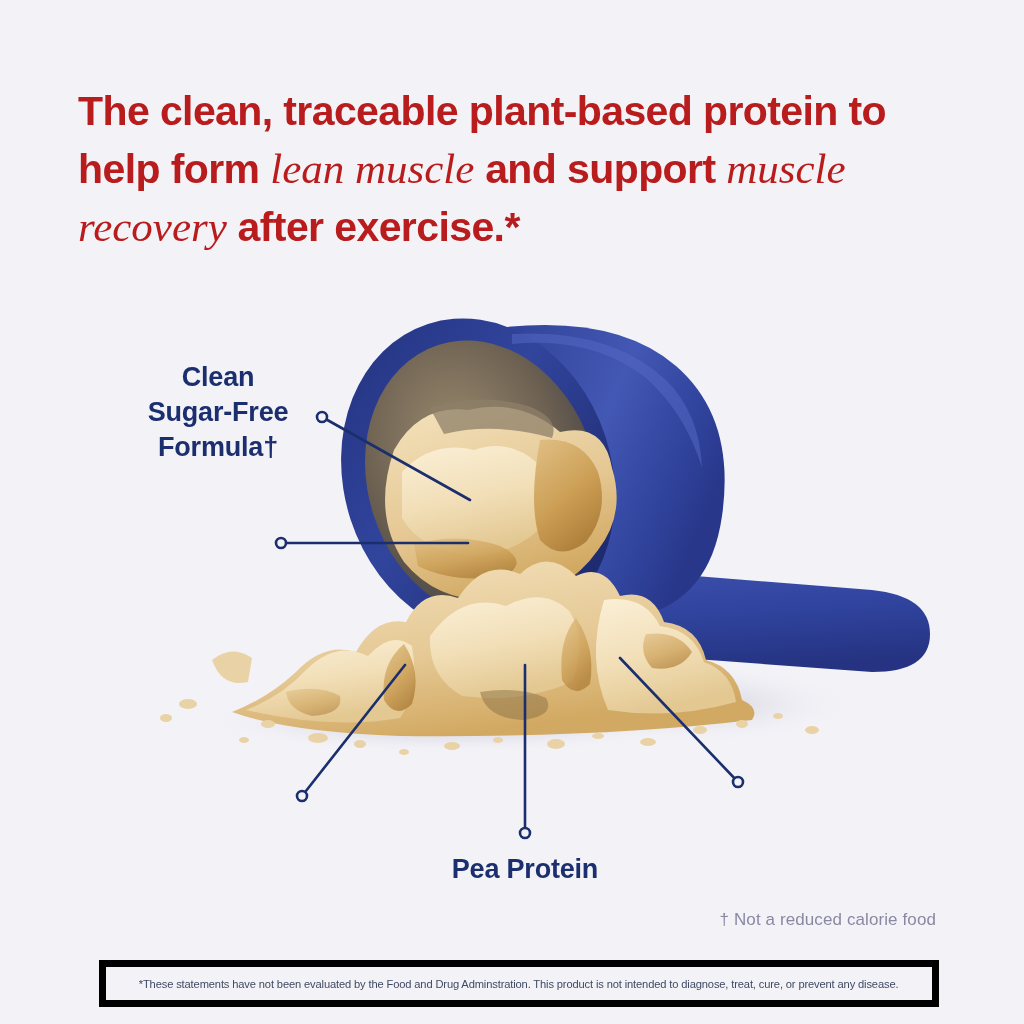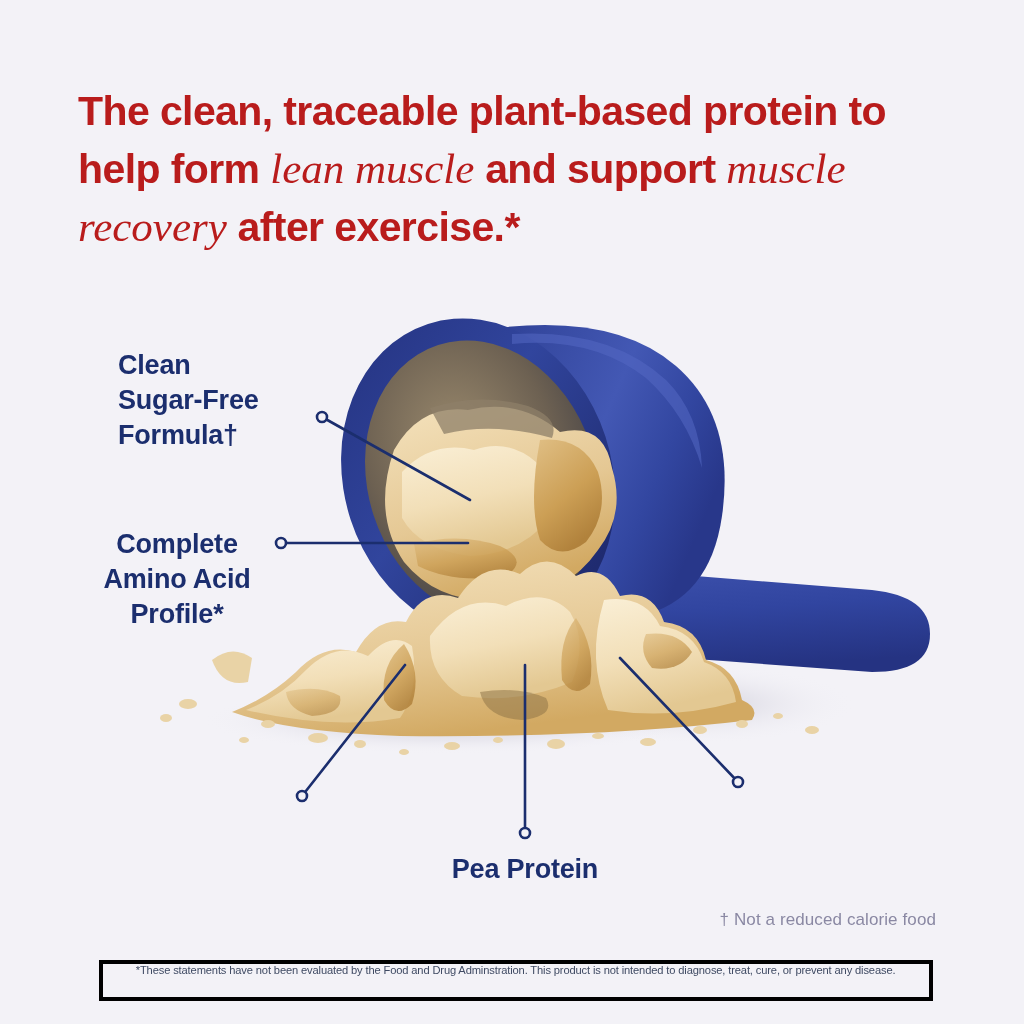--- a/index.html
+++ b/index.html
@@ -55,21 +55,21 @@
   
   .callout {
     position: absolute;
     color: #1b2e6e;
     font-size: 27px;
     font-weight: 700;
     line-height: 35px;
     letter-spacing: -0.2px;
     white-space: pre-line;
   }
-  .cl-sugar   { left: 118px; top: 348px; width: 200px; }
+  .cl-sugar   { left: 118px; top: 360px; width: 200px; text-align: center; }
   .cl-amino   { left: 82px;  top: 527px; width: 190px; text-align: center; }
   .cl-vanilla { left: 132px; top: 820px; width: 240px; text-align: center; }
   .cl-pea     { left: 430px; top: 852px; width: 190px; text-align: center; }
   .cl-calcium { left: 757px; top: 762px; width: 160px; text-align: center; }
 
   
   .dagger-note {
     position: absolute;
     right: 88px;
     top: 910px;
@@ -78,23 +78,24 @@
     font-weight: 400;
     letter-spacing: 0.1px;
   }
 
   .disclaimer {
     position: absolute;
     left: 99px;
     top: 960px;
     width: 826px;
     height: 33px;
-    border: 4px solid #000000;
+    border: 7px solid #000000;
     background: transparent;
     display: flex;
+    align-items: center;
     justify-content: center;
   }
   .disclaimer span {
     color: #3f4a63;
     font-size: 11.5px;
     font-weight: 400;
     letter-spacing: -0.15px;
     transform: scaleX(0.97);
   }
 </style>
@@ -266,23 +267,20 @@
       <circle cx="281" cy="243" r="5"></circle>
       <circle cx="302" cy="496" r="5"></circle>
       <circle cx="525" cy="533" r="5"></circle>
       <circle cx="738" cy="482" r="5"></circle>
     </g>
   </svg>
 
   <div class="callout cl-sugar">Clean
 Sugar-Free
 Formula†</div>
-  <div class="callout cl-amino">Complete
-Amino Acid
-Profile*</div>
   <div class="callout cl-pea">Pea Protein</div>
 
   <div class="dagger-note">† Not a reduced calorie food</div>
 
   <div class="disclaimer">
     <span>*These statements have not been evaluated by the Food and Drug Adminstration. This product is not intended to diagnose, treat, cure, or prevent any disease.</span>
   </div>
 
 </div>
 

